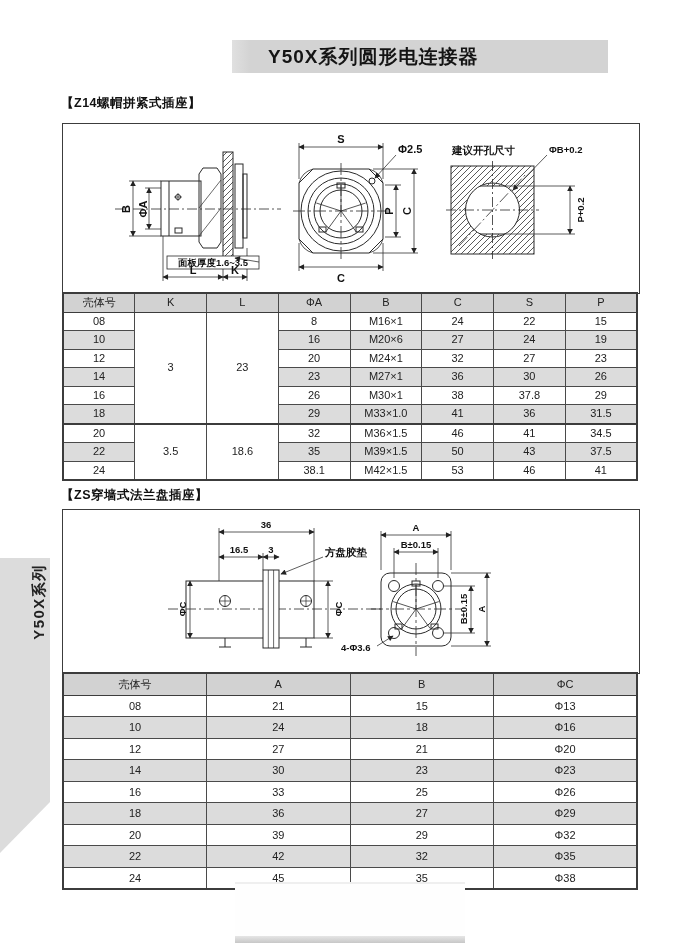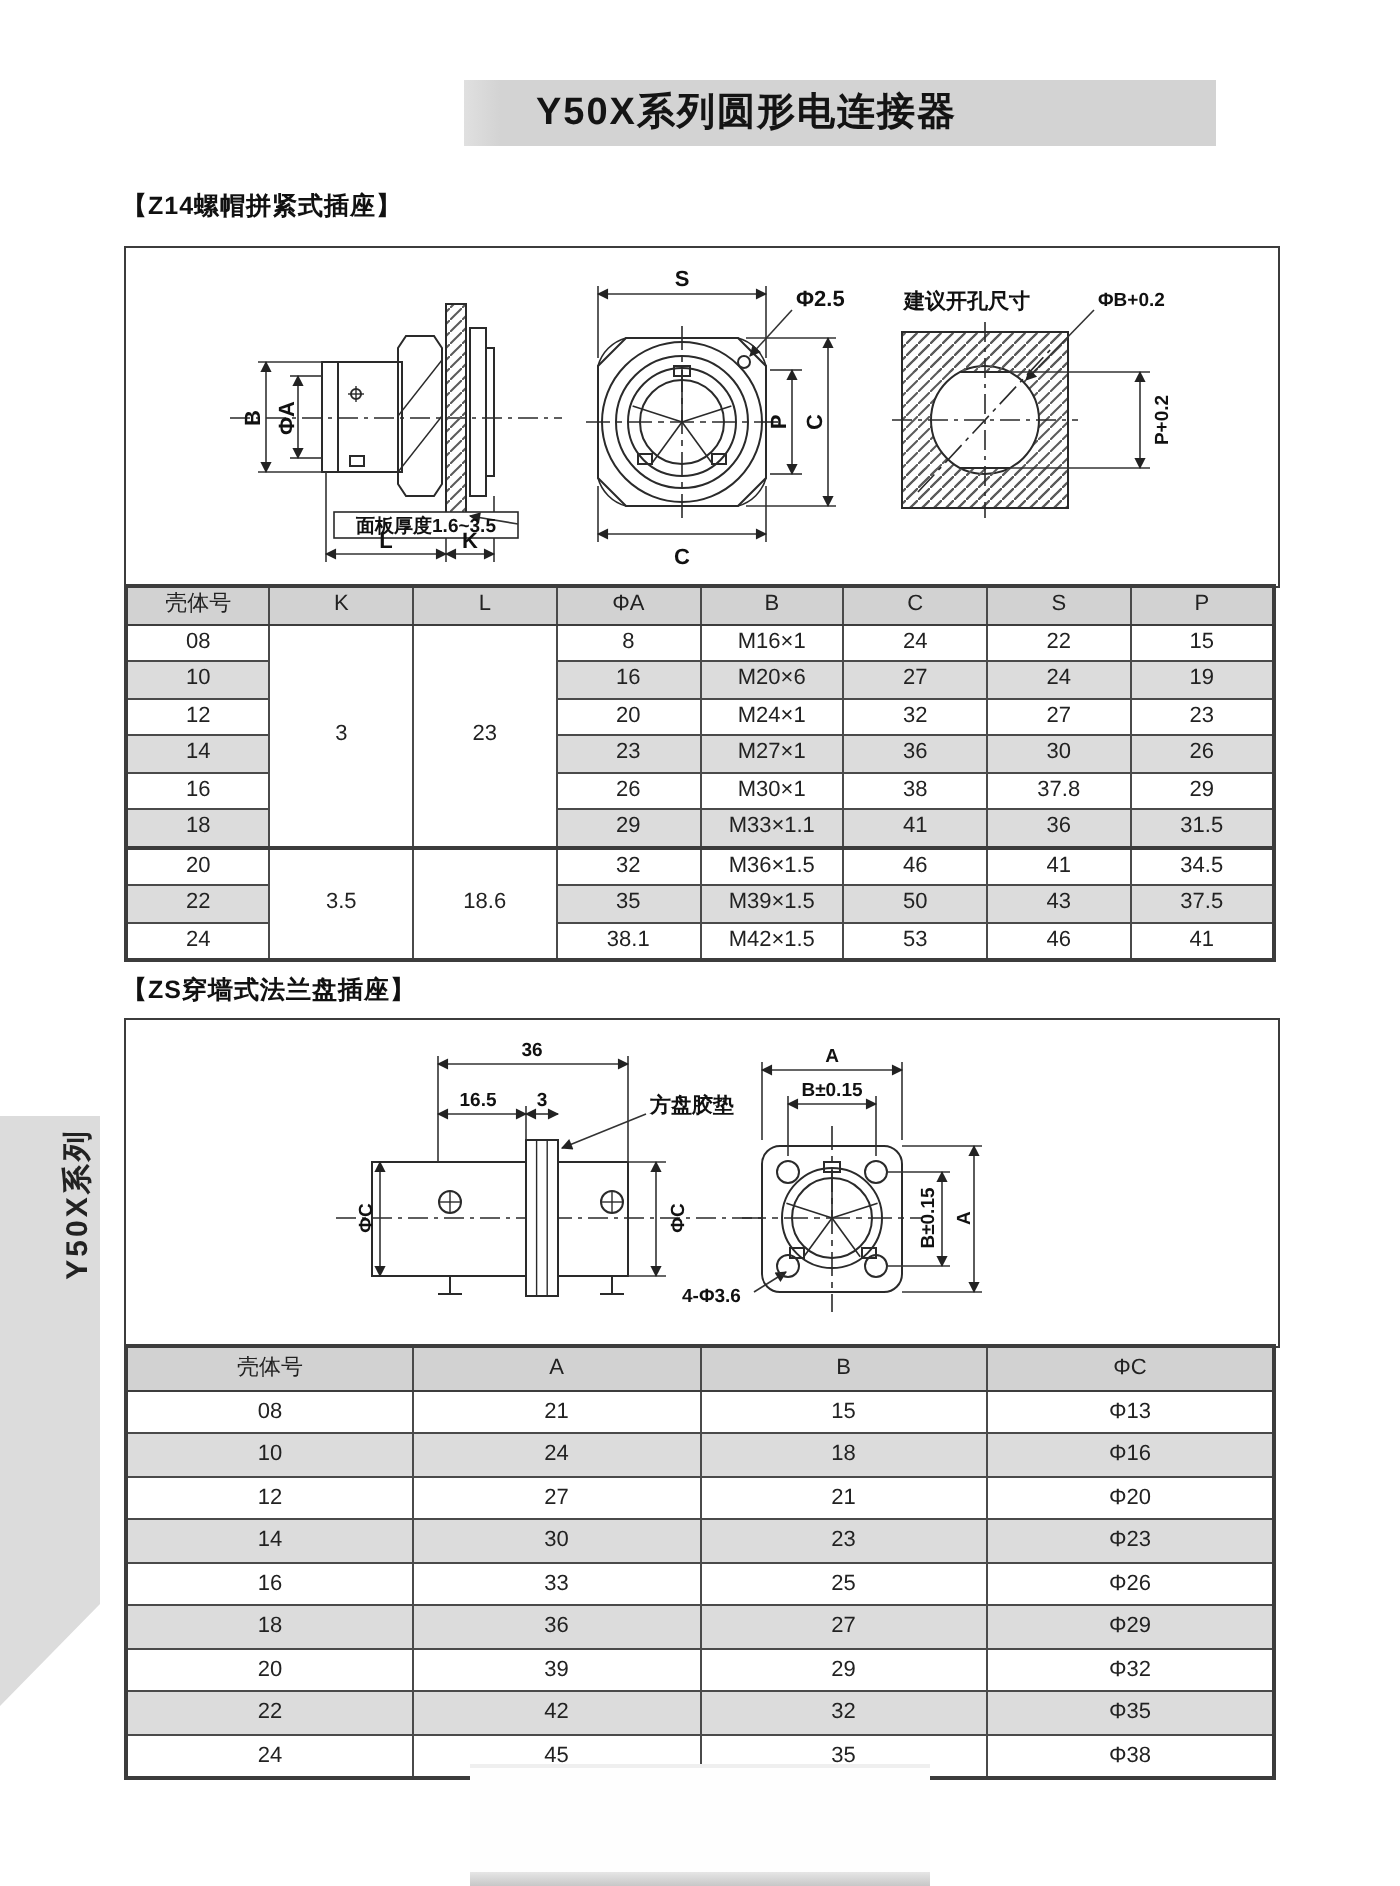--- a/index.html
+++ b/index.html
@@ -251,21 +251,21 @@
       <td>16</td>
       <td>26</td>
       <td>M30×1</td>
       <td>38</td>
       <td>37.8</td>
       <td>29</td>
     </tr>
     <tr class="alt">
       <td>18</td>
       <td>29</td>
-      <td>M33×1.1</td>
+      <td>M33×1.0</td>
       <td>41</td>
       <td>36</td>
       <td>31.5</td>
     </tr>
     <tr class="group-start">
       <td>20</td>
       <td class="merged" rowspan="3">3.5</td>
       <td class="merged" rowspan="3">18.6</td>
       <td>32</td>
       <td>M36×1.5</td>

